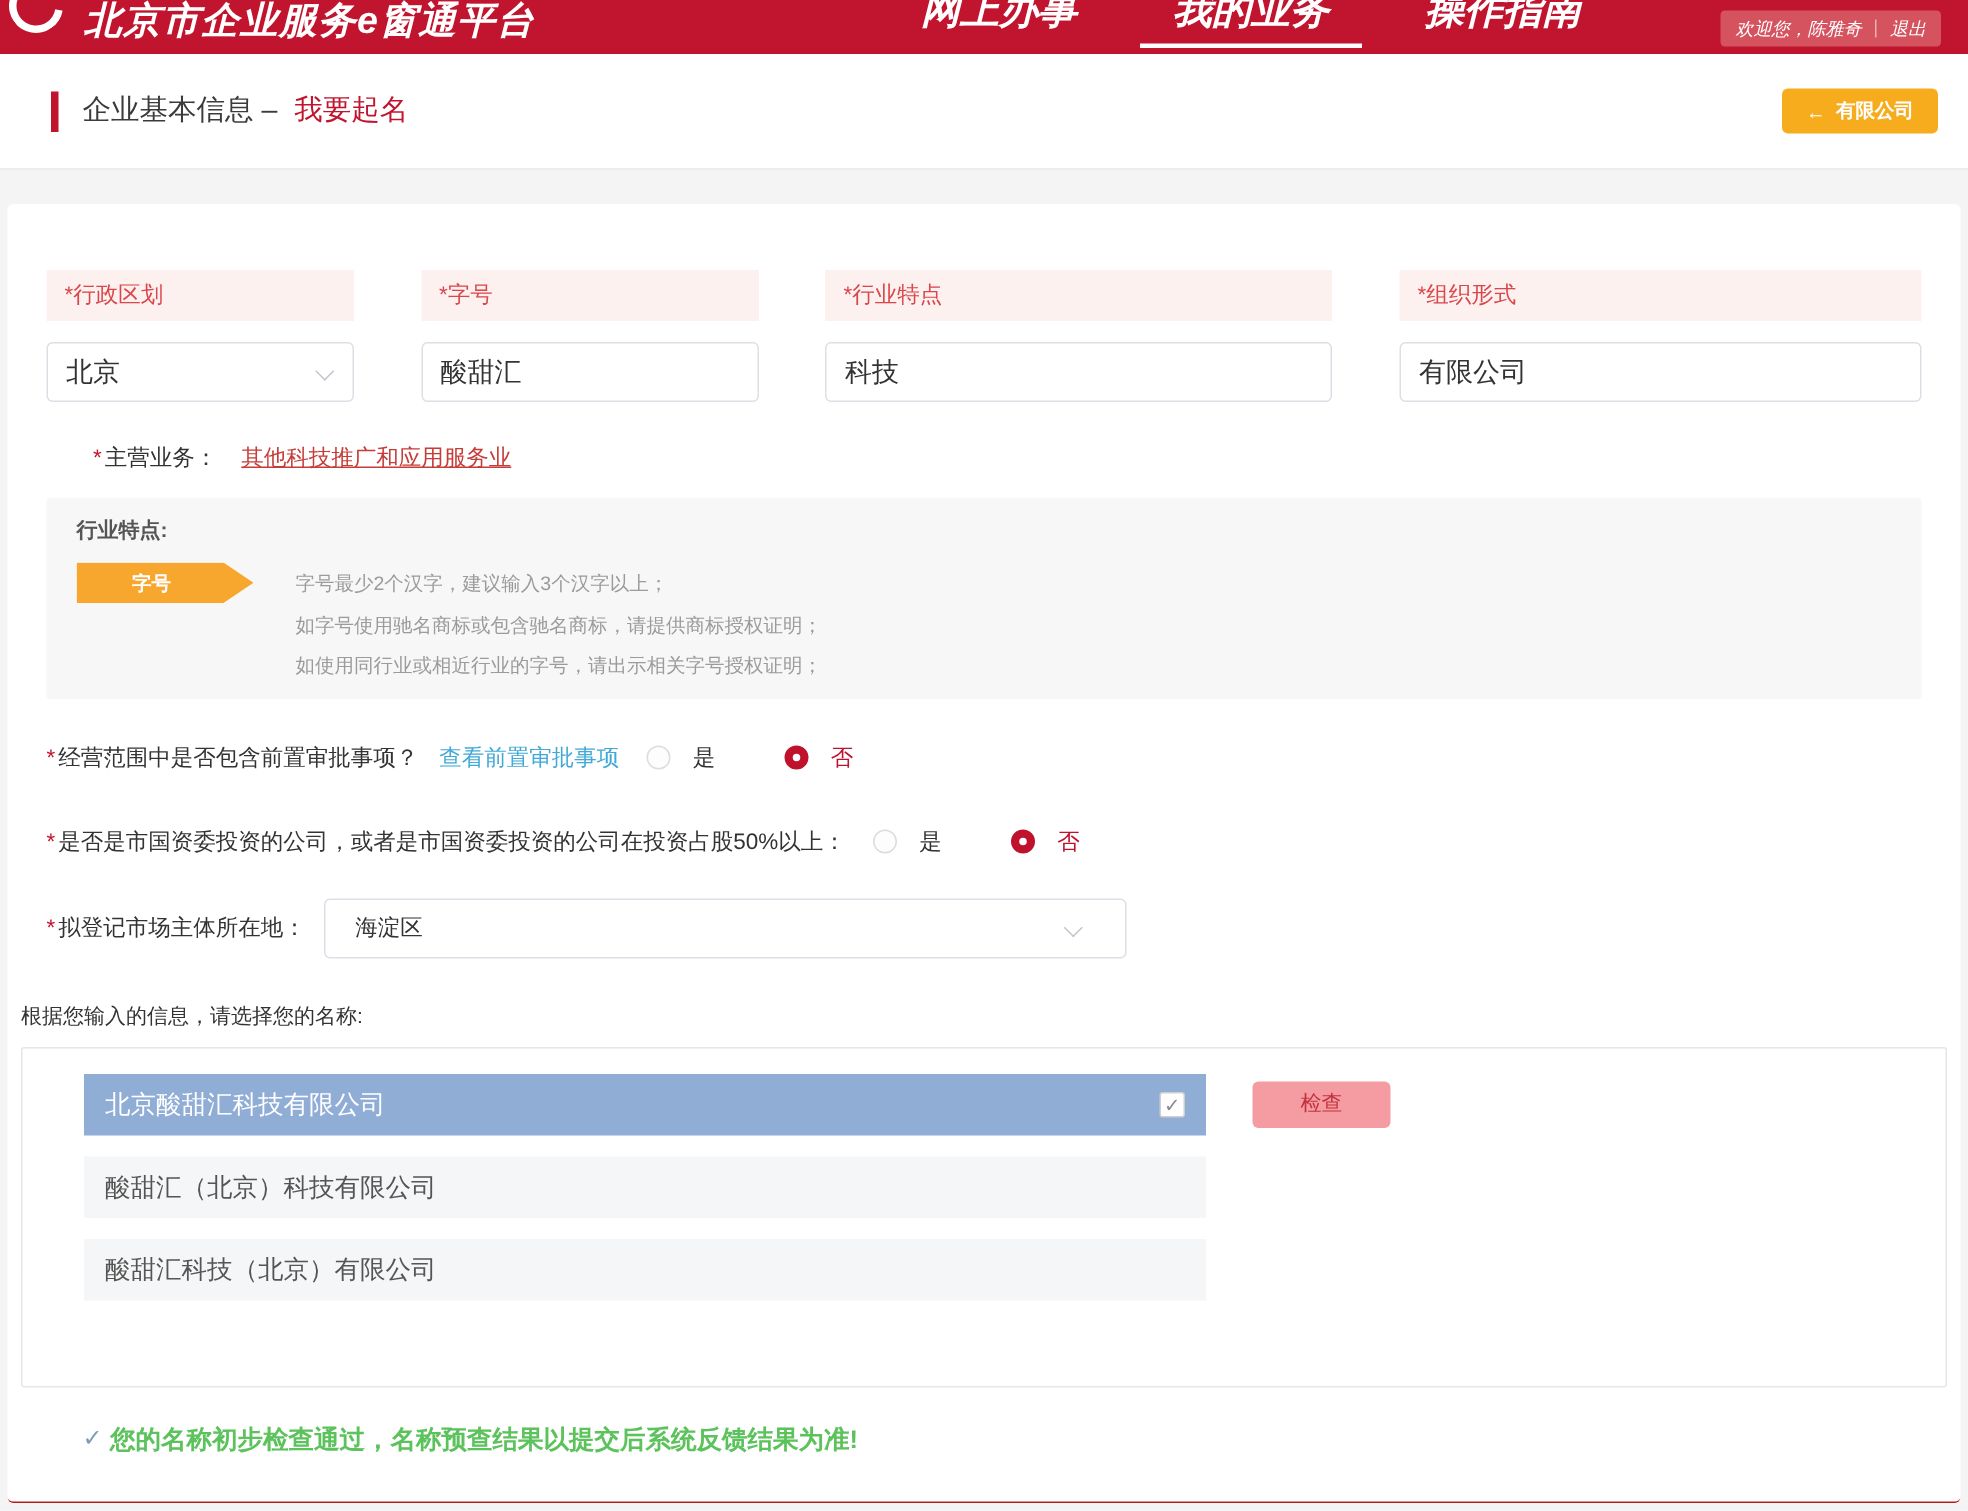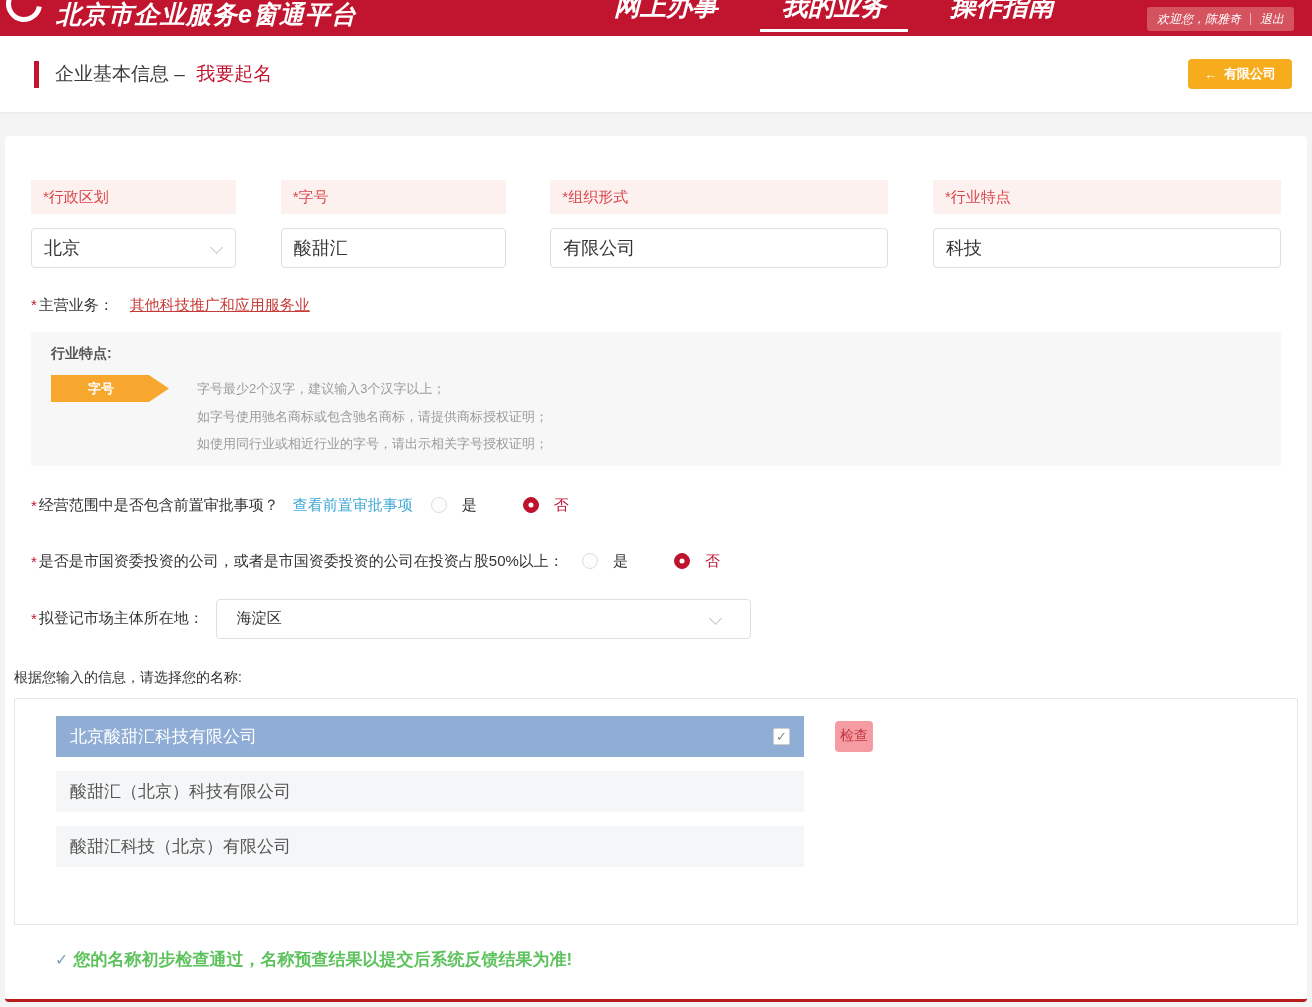--- a/index.html
+++ b/index.html
@@ -31,39 +31,39 @@
   .page-title { position:absolute; left:55px; top:0; line-height:76px;
     font-size:19px; color:#3B3B3B; white-space:nowrap; }
   .page-title .current { color:#C1142E; margin-left:6px; }
   .back-btn { position:absolute; right:20px; top:23px; height:30px;
     background:#F7AC1E; border:none; border-radius:4px; color:#fff;
     font-size:13px; font-weight:bold; padding:0 16px; display:flex;
     align-items:center; gap:7px; cursor:pointer; font-family:inherit; }
 
   
   .card { margin:24px 5px 0; height:866px; background:#fff; border-radius:4px;
-    border-bottom:3px solid #b91c1c; }
+    border-bottom:1px solid #b91c1c; }
   .card-pad { padding:0 26px; }
   .card-pad2 { padding:0 9px; }
 
   
   .form-grid { display:grid; grid-template-columns:205px 225px 338px 348px;
     justify-content:space-between; padding-top:44px; }
   .f-label { height:34px; background:#FDF1EF; color:#D9464C; font-size:15px;
     line-height:34px; padding:0 12px; margin-bottom:14px; white-space:nowrap; }
   .f-input { position:relative; height:40px; border:1px solid #DCDFE6;
     border-radius:4px; background:#fff; font-size:18px; color:#333;
     display:flex; align-items:center; padding:0 12px; cursor:text; }
   .f-input.select { cursor:pointer; }
   .f-input.select::after { content:""; position:absolute; right:14px; top:14px;
     width:8px; height:8px; border-right:1px solid #C0C4CC;
     border-bottom:1px solid #C0C4CC; transform:rotate(45deg); }
 
   
-  .biz-row { margin-top:28px; font-size:15px; color:#333; }
+  .biz-row { margin-top:28px; font-size:15px; color:#333;margin-left:31px; }
   .star { color:#C1142E; margin-right:2px; }
   .biz-link { color:#C63C38; text-decoration:underline; margin-left:16px;
     cursor:pointer; }
 
   
   .tips { margin-top:17px; background:#F7F7F8; border-radius:2px;
     padding:13px 20px 8px; }
   .tips-title { font-size:14px; font-weight:bold; color:#555; }
   .tips-body { display:flex; margin-top:12px; }
   .tip-badge { flex:none; width:118px; height:27px; background:#F7A72D;
@@ -104,21 +104,21 @@
     background:#fff; padding:17px 0 57px 41px; }
   .sel-row-wrap { display:flex; align-items:center; gap:31px; }
   .name-row { width:748px; height:41px; display:flex; align-items:center;
     padding:0 14px; font-size:17px; cursor:pointer; }
   .name-row.selected { background:#90ADD6; color:#fff;
     justify-content:space-between; }
   .name-row.plain { background:#F5F6F7; color:#555; margin-top:14px; }
   .checkbox { width:17px; height:17px; background:#fff; border:1px solid #CFCFCF;
     border-radius:2px; color:#8A8A8A; font-size:13px; line-height:15px;
     text-align:center; cursor:pointer; }
-  .check-btn { height:31px; padding:0 5px; background:#F59CA3; color:#C2333E;
+  .check-btn { height:31px; padding:0 32px; background:#F59CA3; color:#C2333E;
     border:none; border-radius:4px; font-size:14px; cursor:pointer;
     font-family:Liberation Serif, serif; }
   .result { margin-top:23px; padding-left:41px; display:flex;
     align-items:center; gap:5px; font-size:17px; font-weight:bold;
     color:#5CC25C; }
   .result .chk { color:#7F9DB8; font-weight:normal; font-size:16px; }
 </style>
 </head>
 <body>
 
@@ -155,26 +155,26 @@
     <div class="form-grid">
       <div>
         <div class="f-label">*行政区划</div>
         <div class="f-input select">北京</div>
       </div>
       <div>
         <div class="f-label">*字号</div>
         <div class="f-input">酸甜汇</div>
       </div>
       <div>
+        <div class="f-label">*行业特点</div>
+        <div class="f-input">科技</div>
+      </div>
+      <div>
         <div class="f-label">*组织形式</div>
         <div class="f-input">有限公司</div>
-      </div>
-      <div>
-        <div class="f-label">*行业特点</div>
-        <div class="f-input">科技</div>
       </div>
     </div>
 
     <div class="biz-row">
       <span class="star">*</span><span>主营业务：</span><span class="biz-link">其他科技推广和应用服务业</span>
     </div>
 
     <div class="tips">
       <div class="tips-title">行业特点:</div>
       <div class="tips-body">

